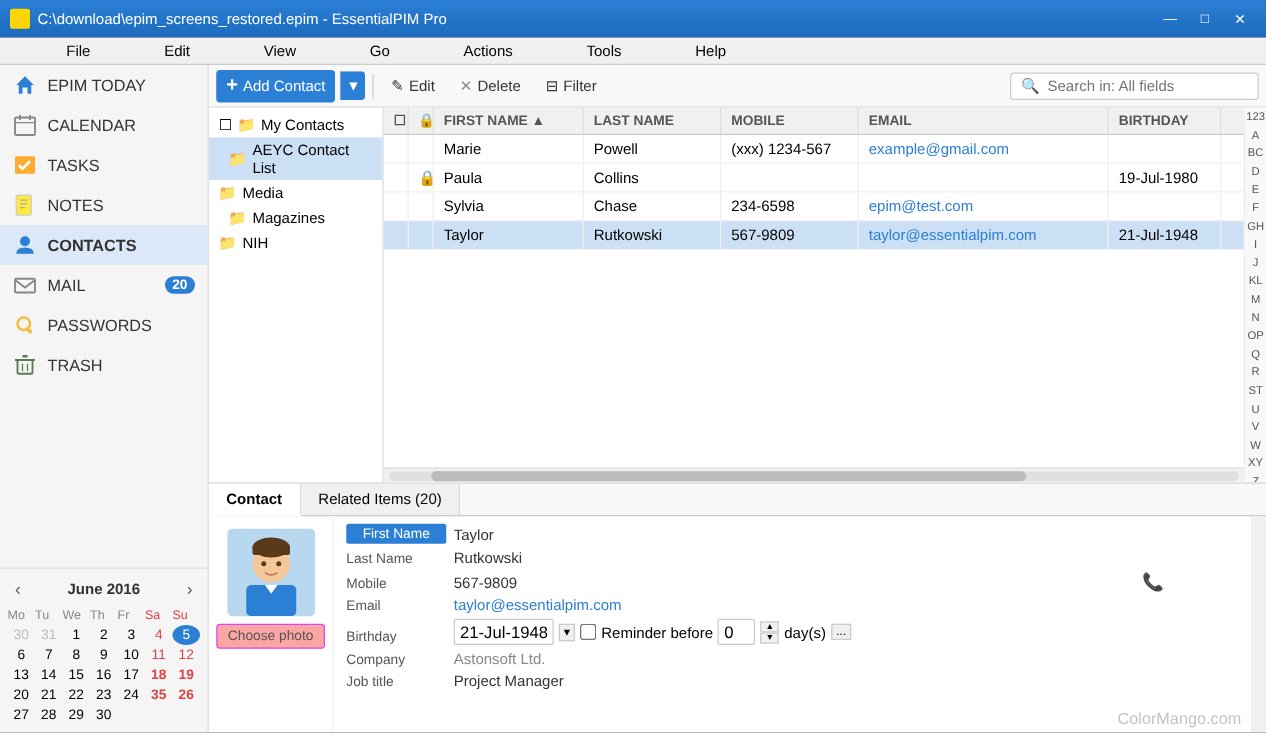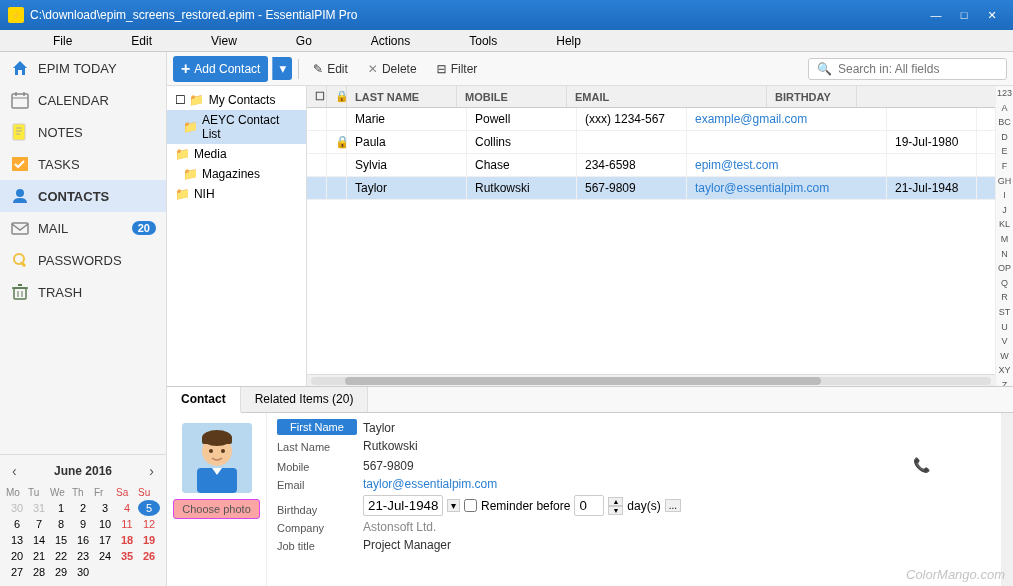--- a/index.html
+++ b/index.html
@@ -329,21 +329,21 @@
       padding: 2px 10px;
       border-radius: 2px;
       width: 80px;
       font-size: 11px;
       text-align: center;
     }
     .email-field-link { color: #2b7fd4; text-decoration: none; }
     .birthday-row { display: flex; align-items: center; gap: 4px; font-size: 12px; }
     .bday-input { width: 80px; border: 1px solid #ccc; padding: 2px 4px; border-radius: 2px; }
     .bday-btn { border: 1px solid #ccc; background: #f0f0f0; cursor: pointer; padding: 0 3px; font-size: 10px; }
-    .watermark { position: absolute; bottom: 4px; right: 8px; font-size: 13px; color: rgba(180,180,180,0.8); font-style: italic; }
+    .watermark { position: absolute; bottom: 4px; right: 20px; font-size: 13px; color: rgba(180,180,180,0.8); }
     .detail-scrollbar { width: 12px; background: #f0f0f0; border-left: 1px solid #eee; }
 
     
     .person-svg { width: 70px; height: 70px; }
   </style>
 </head>
 <body>
 
 <div class="title-bar">
   <div class="title-bar-left">
@@ -385,36 +385,36 @@
             <line x1="5" y1="1" x2="5" y2="5" stroke="#888" stroke-width="1.5"></line>
             <line x1="13" y1="1" x2="13" y2="5" stroke="#888" stroke-width="1.5"></line>
             <line x1="1" y1="7" x2="17" y2="7" stroke="#888" stroke-width="1"></line>
           </svg>
       </div>
       <span>CALENDAR</span>
     </div>
     <div class="nav-item">
       <div class="nav-icon">
         <svg width="18" height="18" viewBox="0 0 18 18">
+            <rect x="1" y="2" width="16" height="14" rx="1" fill="#ff9900" opacity="0.8"></rect>
+            <polyline points="4,9 7,12 13,6" fill="none" stroke="white" stroke-width="2"></polyline>
+          </svg>
+      </div>
+      <span>TASKS</span>
+    </div>
+    <div class="nav-item">
+      <div class="nav-icon">
+        <svg width="18" height="18" viewBox="0 0 18 18">
             <rect x="2" y="1" width="12" height="16" rx="1" fill="#ffeb3b" stroke="#ccc" stroke-width="1"></rect>
             <line x1="5" y1="5" x2="11" y2="5" stroke="#aaa" stroke-width="1"></line>
             <line x1="5" y1="8" x2="11" y2="8" stroke="#aaa" stroke-width="1"></line>
             <line x1="5" y1="11" x2="9" y2="11" stroke="#aaa" stroke-width="1"></line>
           </svg>
       </div>
       <span>NOTES</span>
-    </div>
-    <div class="nav-item">
-      <div class="nav-icon">
-        <svg width="18" height="18" viewBox="0 0 18 18">
-            <rect x="1" y="2" width="16" height="14" rx="1" fill="#ff9900" opacity="0.8"></rect>
-            <polyline points="4,9 7,12 13,6" fill="none" stroke="white" stroke-width="2"></polyline>
-          </svg>
-      </div>
-      <span>TASKS</span>
     </div>
     <div class="nav-item active">
       <div class="nav-icon">
         <svg width="18" height="18" viewBox="0 0 18 18">
             <circle cx="9" cy="6" r="4" fill="#2b7fd4"></circle>
             <path d="M2,16 Q2,11 9,11 Q16,11 16,16" fill="#2b7fd4"></path>
           </svg>
       </div>
       <span>CONTACTS</span>
     </div>
@@ -558,20 +558,21 @@
         <div class="tree-item">
           <span>📁</span>
           <span>NIH</span>
         </div>
       </div>
 
       <div class="contacts-table-wrapper">
         <div class="table-header">
           <div class="th col-check">☐</div>
           <div class="th col-flag">🔒</div>
+          <div class="th col-first">FIRST NAME ▲</div>
           <div class="th col-last">LAST NAME</div>
           <div class="th col-mobile">MOBILE</div>
           <div class="th col-email">EMAIL</div>
           <div class="th col-birthday">BIRTHDAY</div>
 
         </div>
         <div class="table-body">
           <div class="table-row">
             <div class="td col-check"></div>
             <div class="td col-flag"></div>

